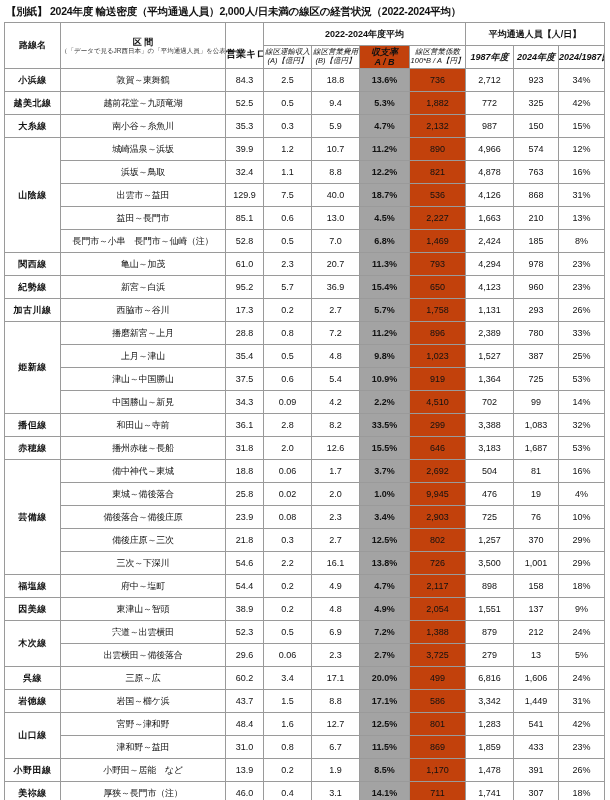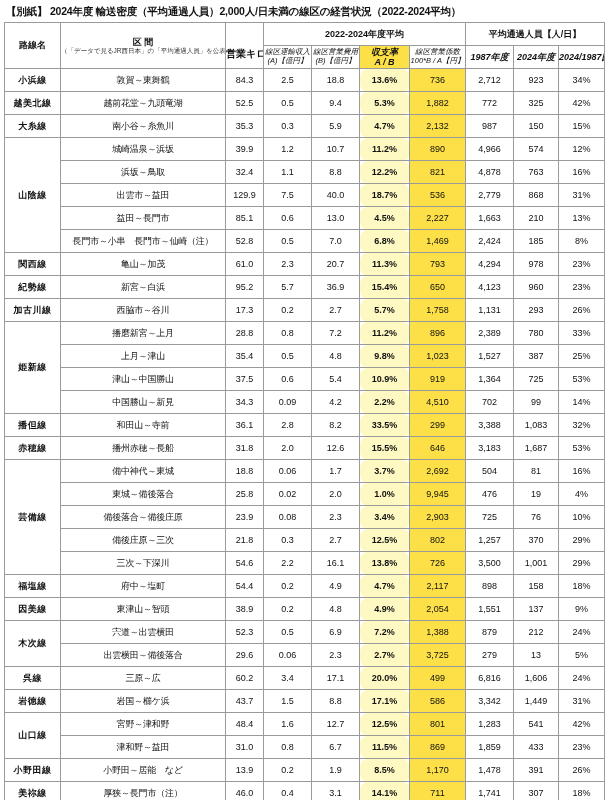--- a/index.html
+++ b/index.html
@@ -72,22 +72,22 @@
     text-align: center;
     letter-spacing: -0.2px;
   }
   .num { text-align: right; padding-right: 5px; font-size: 9px; }
   .ratio {
     font-weight: bold;
     font-size: 10px;
     text-align: right;
     padding-right: 6px;
   }
-  .hl { background: #fde047; }
-  .hl-strong { background: #fef9c3; border-radius: 8px; }
+  .hl { background: #c2410c; }
+  .hl-strong { background: #a3a3a3; }
   col.c-line { width: 56px; }
   col.c-section { width: 165px; }
   col.c-km { width: 38px; }
   col.c-a { width: 48px; }
   col.c-b { width: 48px; }
   col.c-ratio { width: 50px; }
   col.c-cost { width: 56px; }
   col.c-1987 { width: 48px; }
   col.c-2024 { width: 45px; }
   col.c-rel { width: 46px; }
@@ -209,21 +209,21 @@
           <td class="num">763</td>
           <td class="num">16%</td>
         </tr>
         <tr>
           <td class="section">出雲市～益田</td>
           <td class="num">129.9</td>
           <td class="num">7.5</td>
           <td class="num">40.0</td>
           <td class="ratio hl-strong">18.7%</td>
           <td class="num hl">536</td>
-          <td class="num">2,779</td>
+          <td class="num">4,126</td>
           <td class="num">868</td>
           <td class="num">31%</td>
         </tr>
         <tr>
           <td class="section">益田～長門市</td>
           <td class="num">85.1</td>
           <td class="num">0.6</td>
           <td class="num">13.0</td>
           <td class="ratio hl-strong">4.5%</td>
           <td class="num hl">2,227</td>

